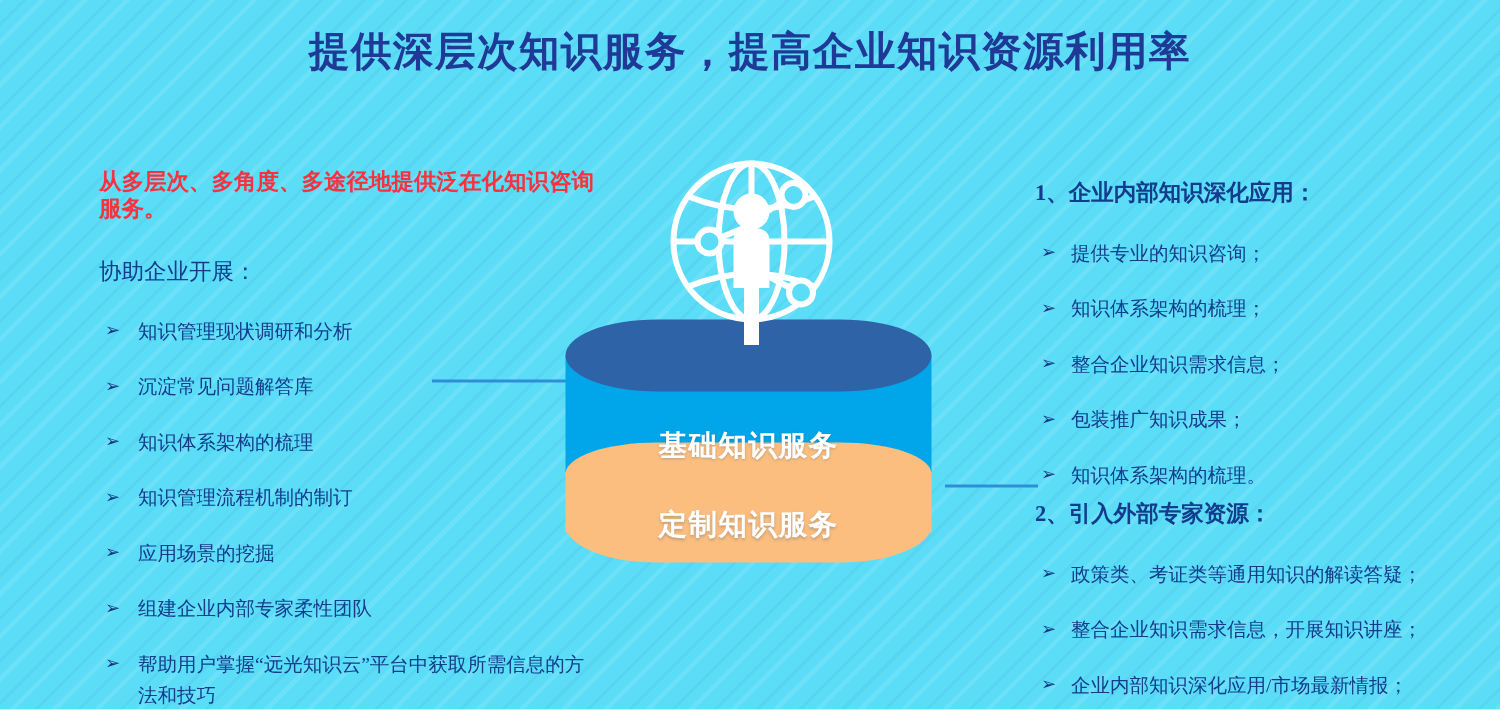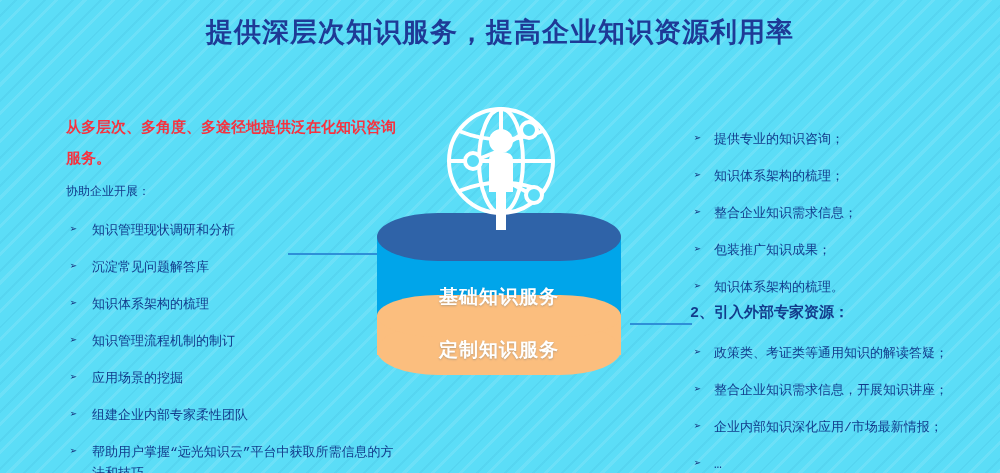--- a/index.html
+++ b/index.html
@@ -18,21 +18,21 @@
       -45deg,
       rgba(255,255,255,0.10) 0px,
       rgba(255,255,255,0.10) 3px,
       rgba(0,0,0,0.00) 3px,
       rgba(0,0,0,0.00) 9px,
       rgba(40,150,190,0.10) 9px,
       rgba(40,150,190,0.10) 11px,
       rgba(0,0,0,0.00) 11px,
       rgba(0,0,0,0.00) 20px
     );
-    font-family: Liberation Mono, monospace;
+    font-family: Liberation Serif, serif;
     -webkit-font-smoothing: antialiased;
   }
 
   
   .slide-title {
     position: absolute;
     top: 18px;
     left: 0;
     width: 1000px;
     text-align: center;
@@ -49,26 +49,26 @@
     position: absolute;
     top: 113px;
   }
   .col-left  { left: 66px;  width: 330px; }
   .col-right { left: 690px; width: 305px; }
 
   .lead {
     color: #F53340;
     font-weight: bold;
     font-size: 15px;
-    line-height: 31px;
-    margin: 0 0 5px 0;
+    line-height: 18px;
+    margin: 0 0 21px 0;
   }
   .subhead {
     color: #123C8C;
-    font-size: 12px;
+    font-size: 15px;
     line-height: 24px;
     margin: 0 0 2px 0;
   }
   .numhead {
     color: #123C8C;
     font-weight: bold;
     font-size: 15px;
     line-height: 26px;
     margin: 3px 0 2px 0;
   }
@@ -228,20 +228,21 @@
       </li>
       <li>
         <span class="arrow">➢</span>
         <span class="txt">…</span>
       </li>
     </ul>
   </div>
 
   <div class="col col-right">
 
+    <p class="numhead">1、企业内部知识深化应用：</p>
     <ul class="bullets">
       <li>
         <span class="arrow">➢</span>
         <span class="txt">提供专业的知识咨询；</span>
       </li>
       <li>
         <span class="arrow">➢</span>
         <span class="txt">知识体系架构的梳理；</span>
       </li>
       <li>

